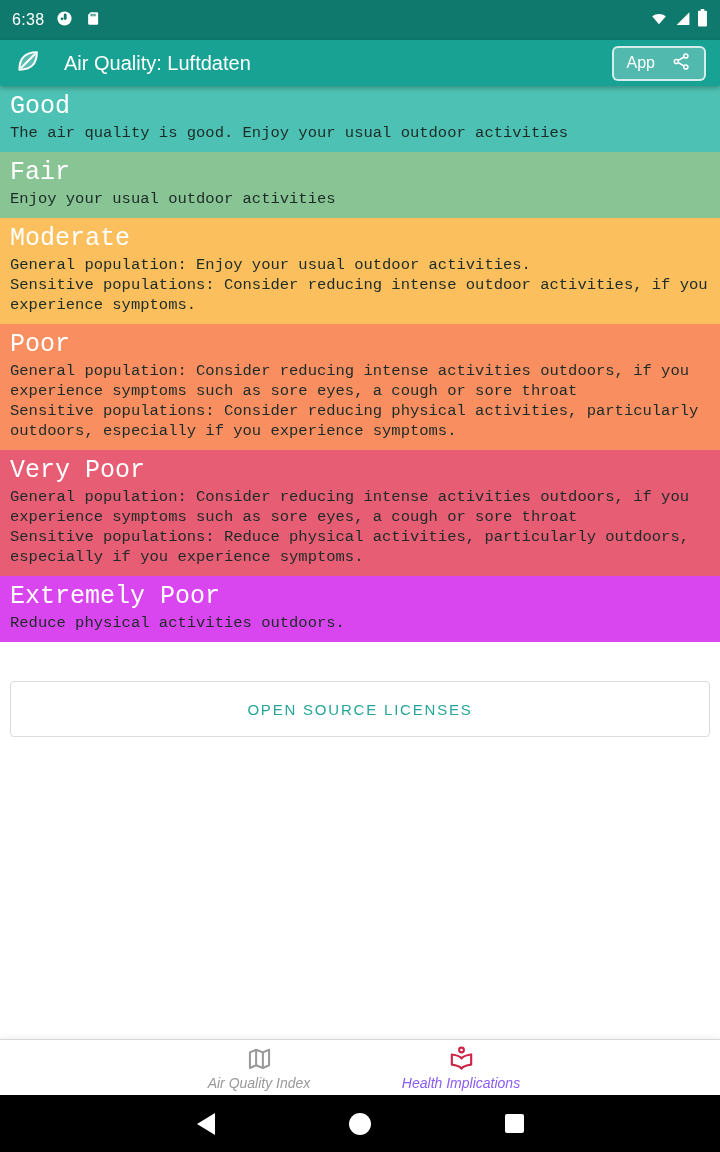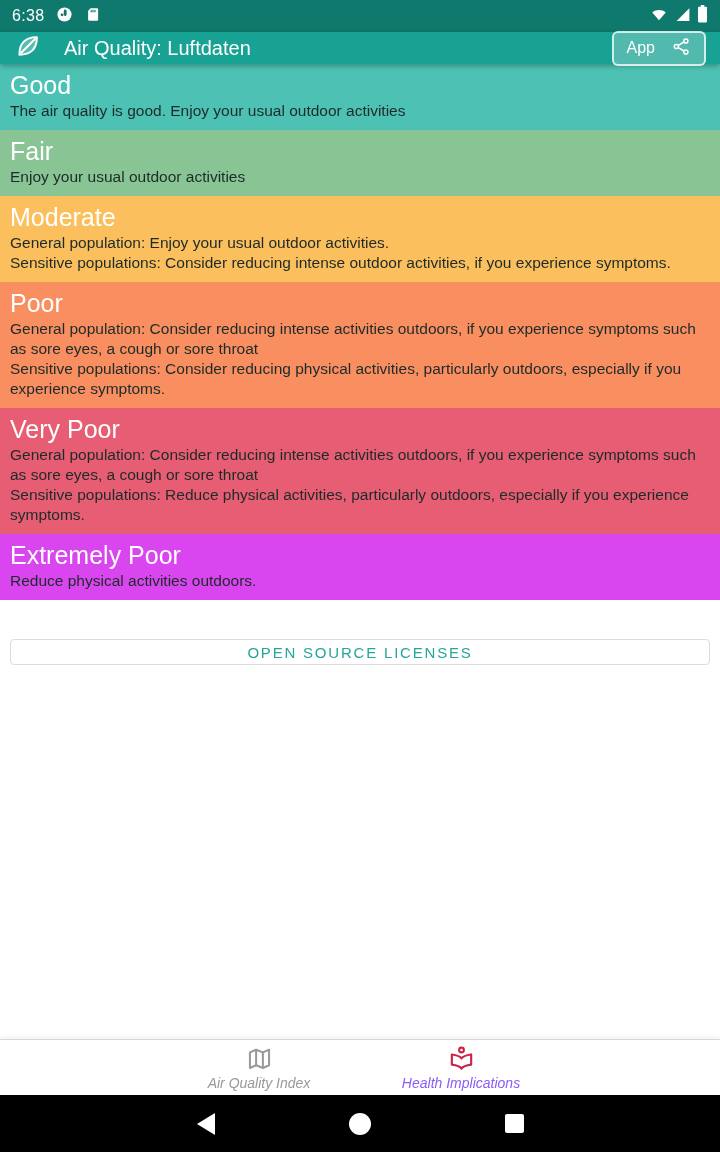--- a/index.html
+++ b/index.html
@@ -4,45 +4,45 @@
 <style>
   * { margin:0; padding:0; box-sizing:border-box; }
   html,body { background:#555; }
   body { font-family:"Liberation Sans", sans-serif; }
   .screen{
     width:720px; height:1152px; margin:0 auto; background:#fff;
     display:flex; flex-direction:column; overflow:hidden; position:relative;
   }
   
   .status-bar{
-    height:32px; background:#0e796c; color:#fff; flex:0 0 auto;
+    height:40px; background:#0e796c; color:#fff; flex:0 0 auto;
     display:flex; align-items:center; padding:0 12px; font-size:16px;
   }
   .status-left{ display:flex; align-items:center; gap:12px; }
   .status-right{ margin-left:auto; display:flex; align-items:center; gap:5px; }
   .status-time{ font-size:16px; letter-spacing:.3px; }
   
   .app-bar{
-    height:32px; background:#18a294; color:#fff; flex:0 0 auto; z-index:5;
+    height:46px; background:#18a294; color:#fff; flex:0 0 auto; z-index:5;
     display:flex; align-items:center; padding:0 14px;
     box-shadow:0 2px 5px rgba(0,0,0,.28);
   }
   .app-title{ font-size:20px; margin-left:22px; font-weight:400; }
   .app-share-btn{
     margin-left:auto; height:35px; padding:0 13px; display:flex; align-items:center; gap:17px;
     background:rgba(255,255,255,.25); border:2px solid rgba(255,255,255,.75); border-radius:6px;
     color:#fff; font-size:16px; cursor:pointer; font-family:inherit;
   }
   
   .content{ flex:1 1 auto; background:#fff; overflow:hidden; }
-  .section{ padding:5px 10px 9px; }
+  .section{ padding:5px 10px 9px;font-family:Liberation Mono, monospace; }
   .section h2{ font-size:25px; line-height:32px; font-weight:400; color:#fff; }
   .section p{ font-size:15.5px; line-height:20px; color:#1d2b28; white-space:pre-line; }
   .licenses-btn{
-    display:block; margin:39px 10px 0; width:700px; height:26px;
+    display:block; margin:39px 10px 0; width:700px; height:56px;
     background:#fff; border:1px solid #dcdcdc; border-radius:4px;
     color:#26a69a; font-size:15px; letter-spacing:1.8px; font-family:inherit; cursor:pointer;
   }
   
   .bottom-nav{
     flex:0 0 auto; height:55px; background:#fff; display:flex; justify-content:center;
     box-shadow:0 -1px 0 #d8d8d8, 0 -3px 5px rgba(0,0,0,.06); z-index:4; padding-top:5px;
   }
   .tab{ width:202px; display:flex; flex-direction:column; align-items:center; cursor:pointer;font-style:italic; }
   .tab .tab-label{ font-size:14px; margin-top:3px; }

